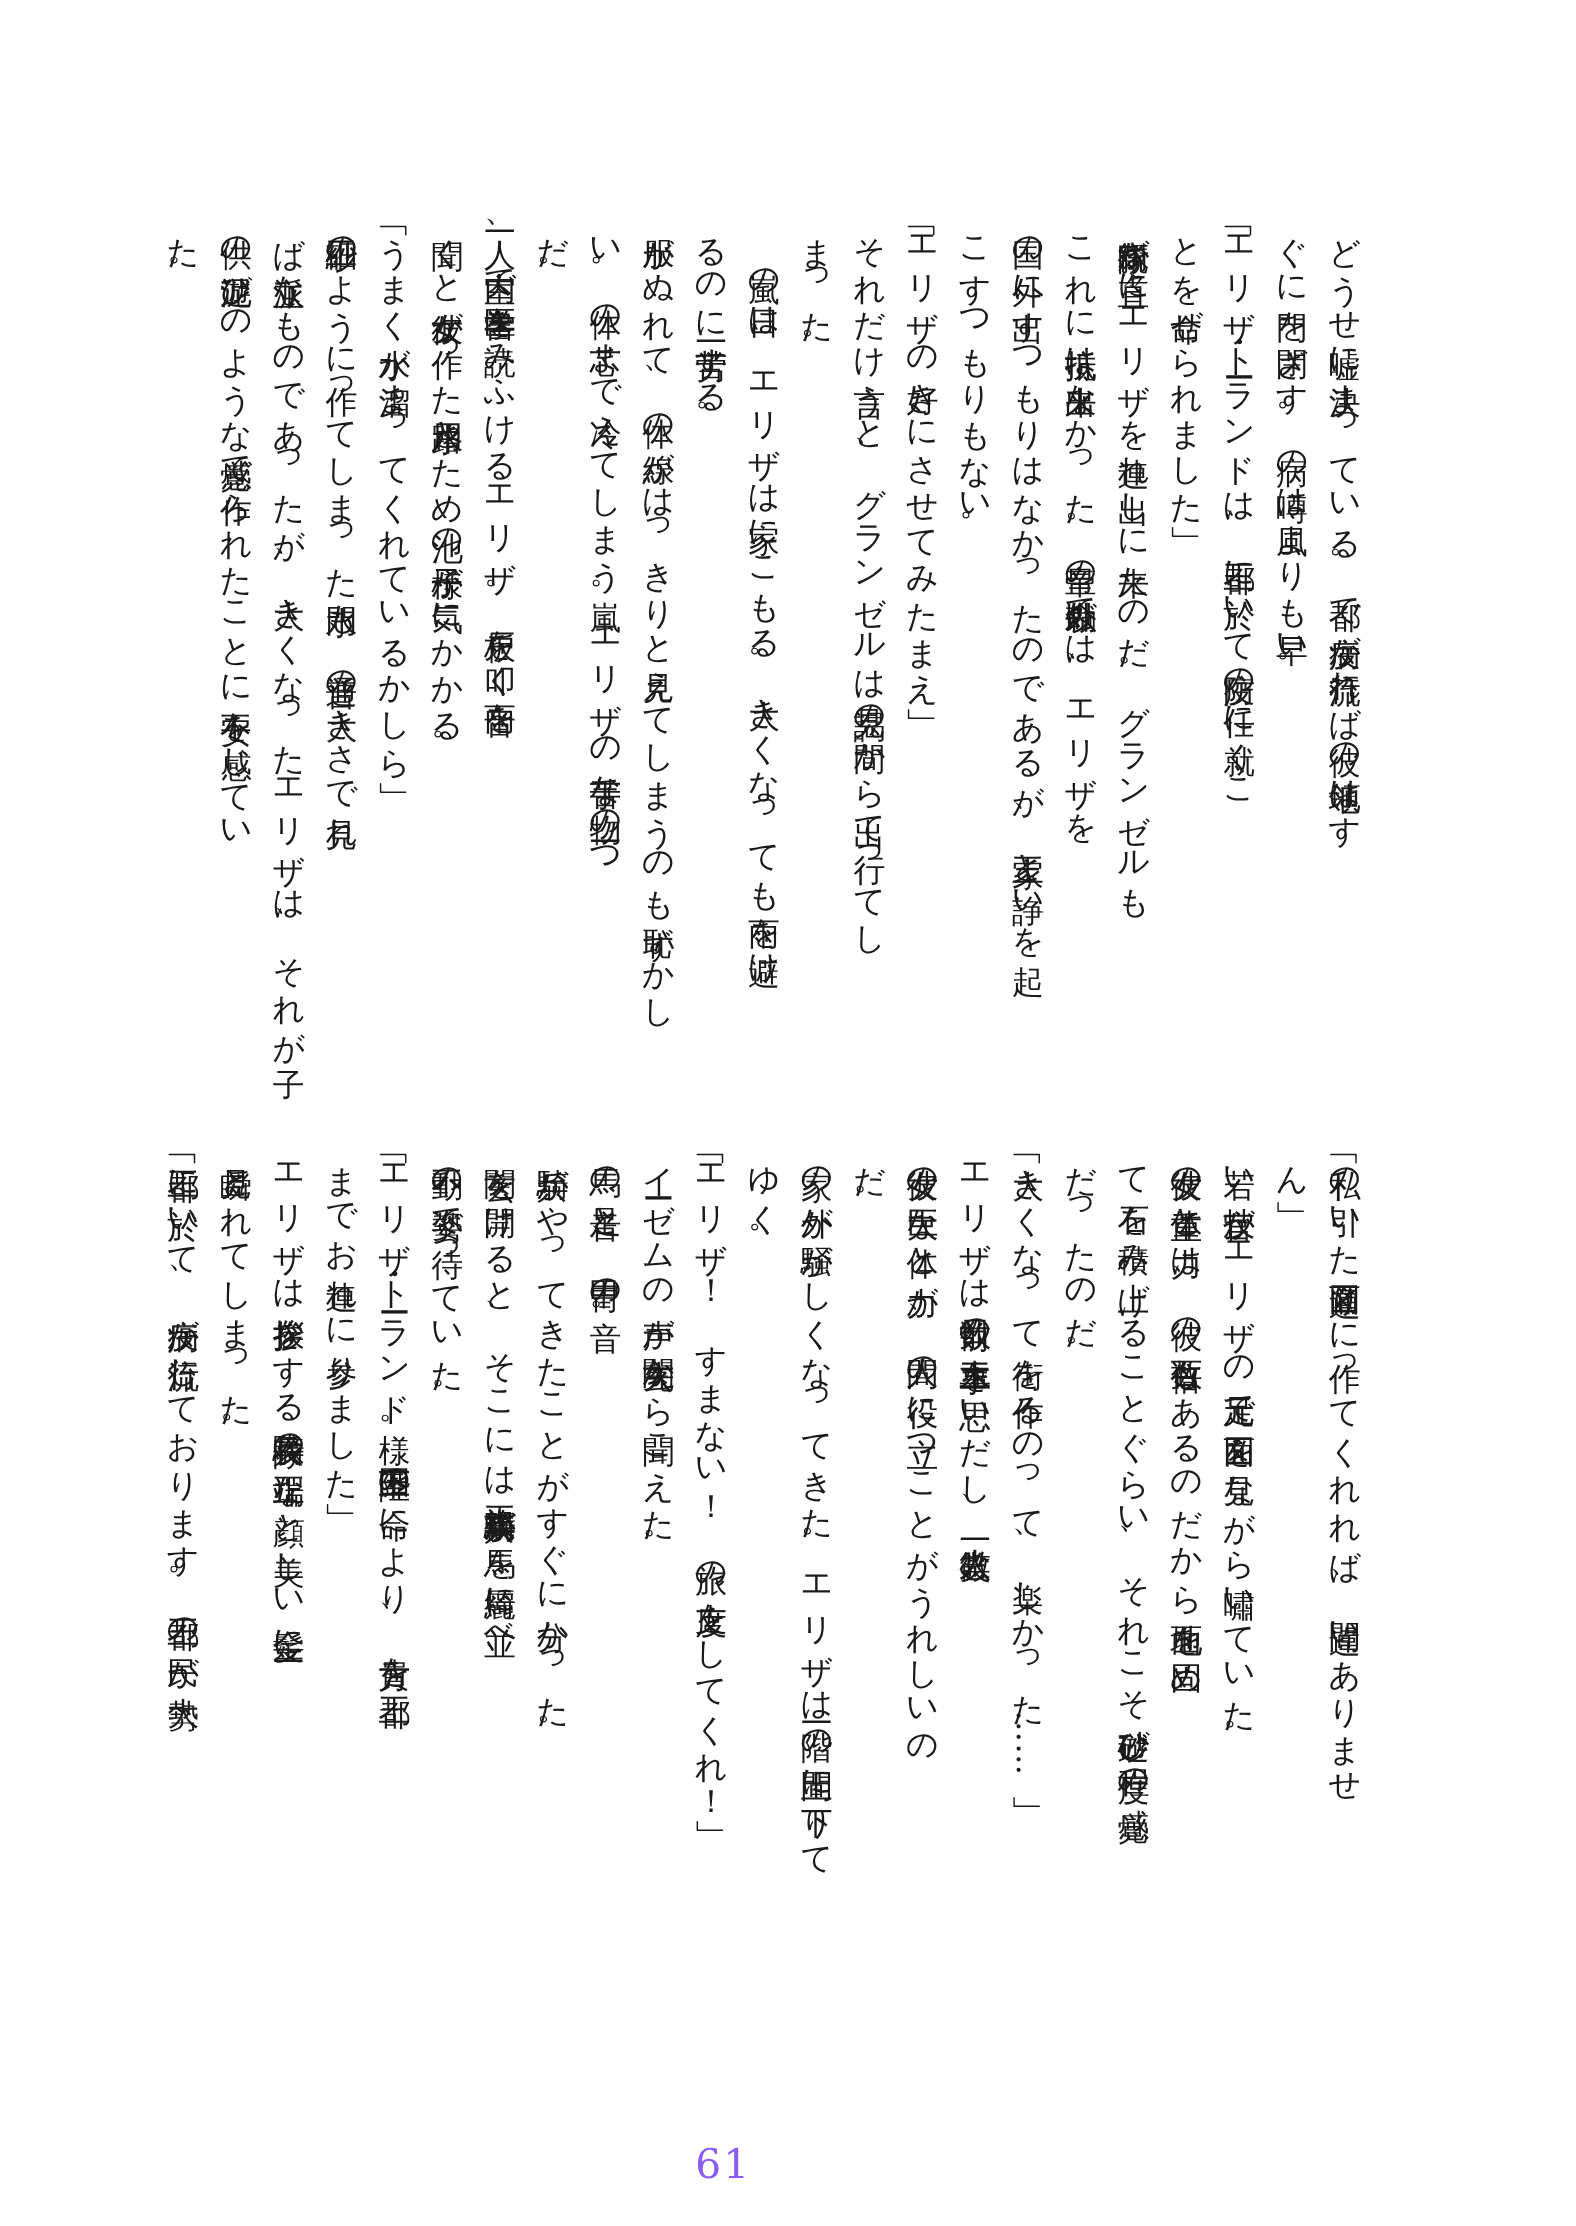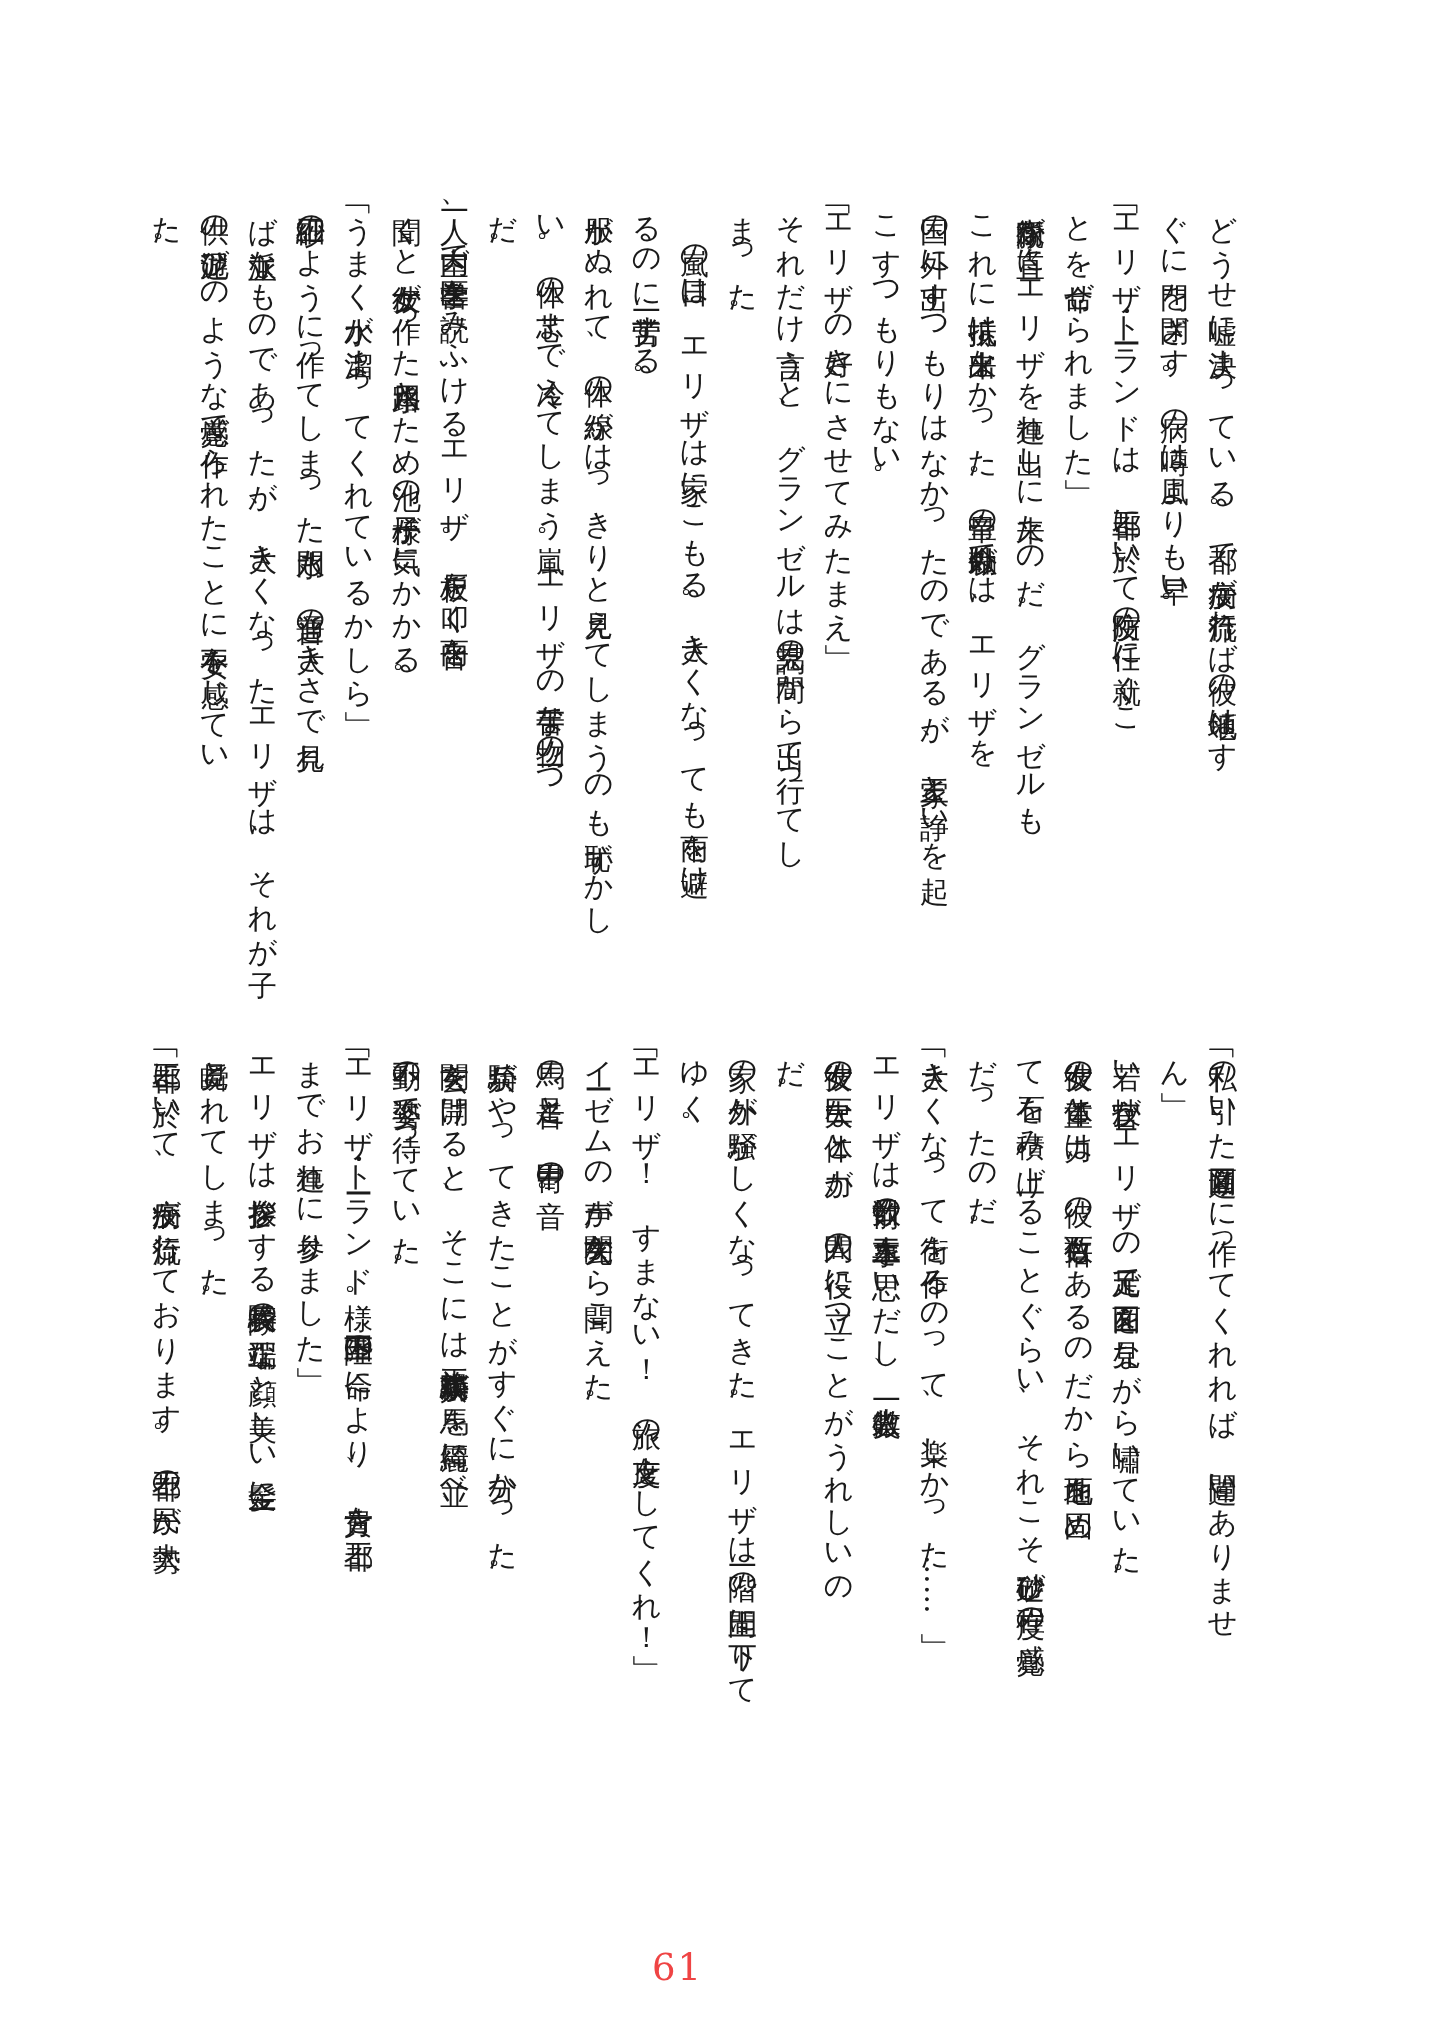--- a/index.html
+++ b/index.html
@@ -34,23 +34,23 @@
     top: 1040px;
     right: 186px;
     height: 835px;
     letter-spacing: 1px;
   }
   .tcol { }
   .tcol.ind1 { text-indent: 29px; }
   .page-number {
     position: absolute;
     top: 1946px;
-    left: 652px;
+    left: 632px;
     font-size: 37px;
-    color: #ef4444;
+    color: #8b5cf6;
     letter-spacing: 2px;
   }
 </style>
 </head>
 <body>
 
 <div class="page">
   <div class="text-block block-top" id="block-top">
       <div class="tcol">どうせ嘘に決まっている。都で疫病が流行れば彼の領地はす</div>
       <div class="tcol">ぐに門を閉ざす。病の噂は風よりも早い。</div>

